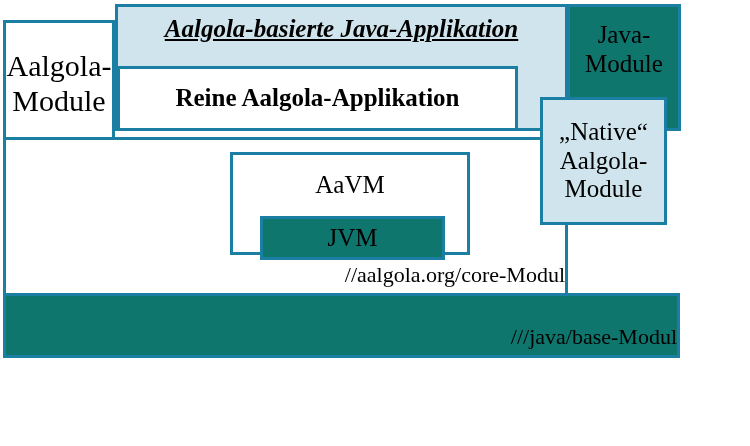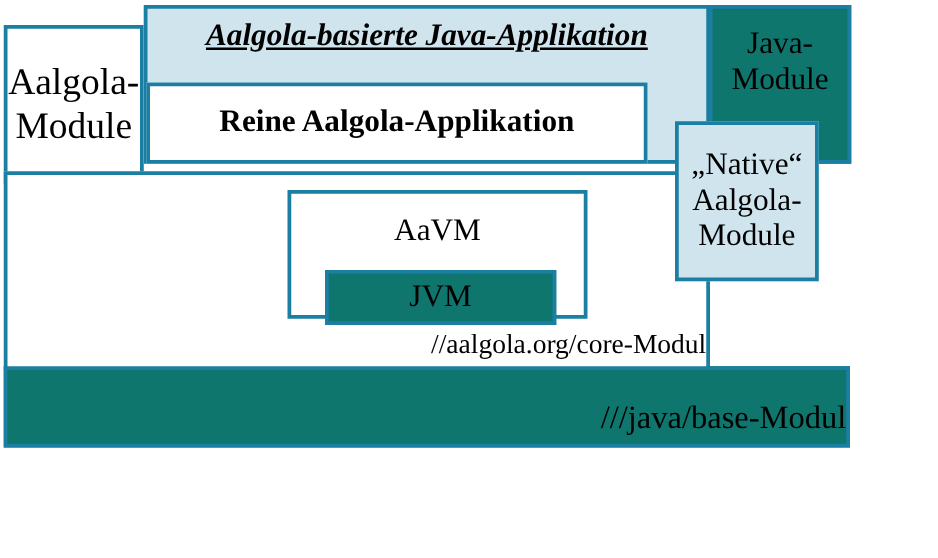--- a/index.html
+++ b/index.html
@@ -80,21 +80,21 @@
   }
 
   #java-module-box {
     left: 567px; top: 4px;  width: 114px;  height: 127px;
     font-size: 25px;
     align-items: flex-start;
   }
   #java-module-box .label { padding: 14px 4px 0; }
 
   #native-aalgola-module-box {
-    left: 540px; top: 97px; width: 115px;  height: 128px;
+    left: 540px; top: 97px; width: 127px;  height: 128px;
     font-size: 25px;
     align-items: center;
     z-index: 6;
   }
   #native-aalgola-module-box .label { padding: 0 3px; }
 
   #core-modul-box {
     left: 3px;  top: 137px; width: 565px;  height: 159px;
     font-size: 22px;
     z-index: 2;
@@ -111,21 +111,21 @@
   #jvm-box {
     left: 260px; top: 196px; width: 185px; height: 44px;
     font-size: 25px;
     align-items: center;
     z-index: 5;
     margin-top: 20px;
   }
 
   #java-base-modul-box {
     left: 3px;  top: 293px; width: 677px;  height: 65px;
-    font-size: 26px;
+    font-size: 22px;
     z-index: 1;
   }
 </style>
 </head>
 <body>
 
 <div id="diagram">
 
   <div class="box fill-medium bottom-left" id="java-base-modul-box">
     <span class="label">///java/base-Modul</span>

